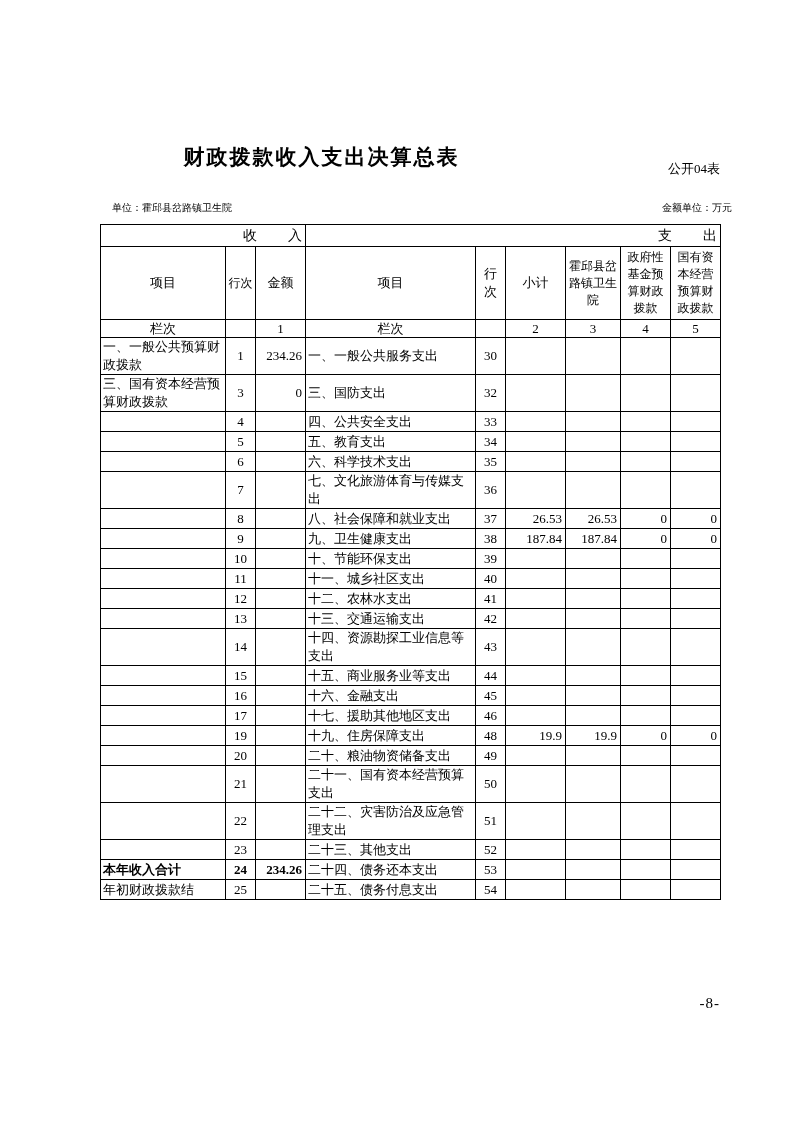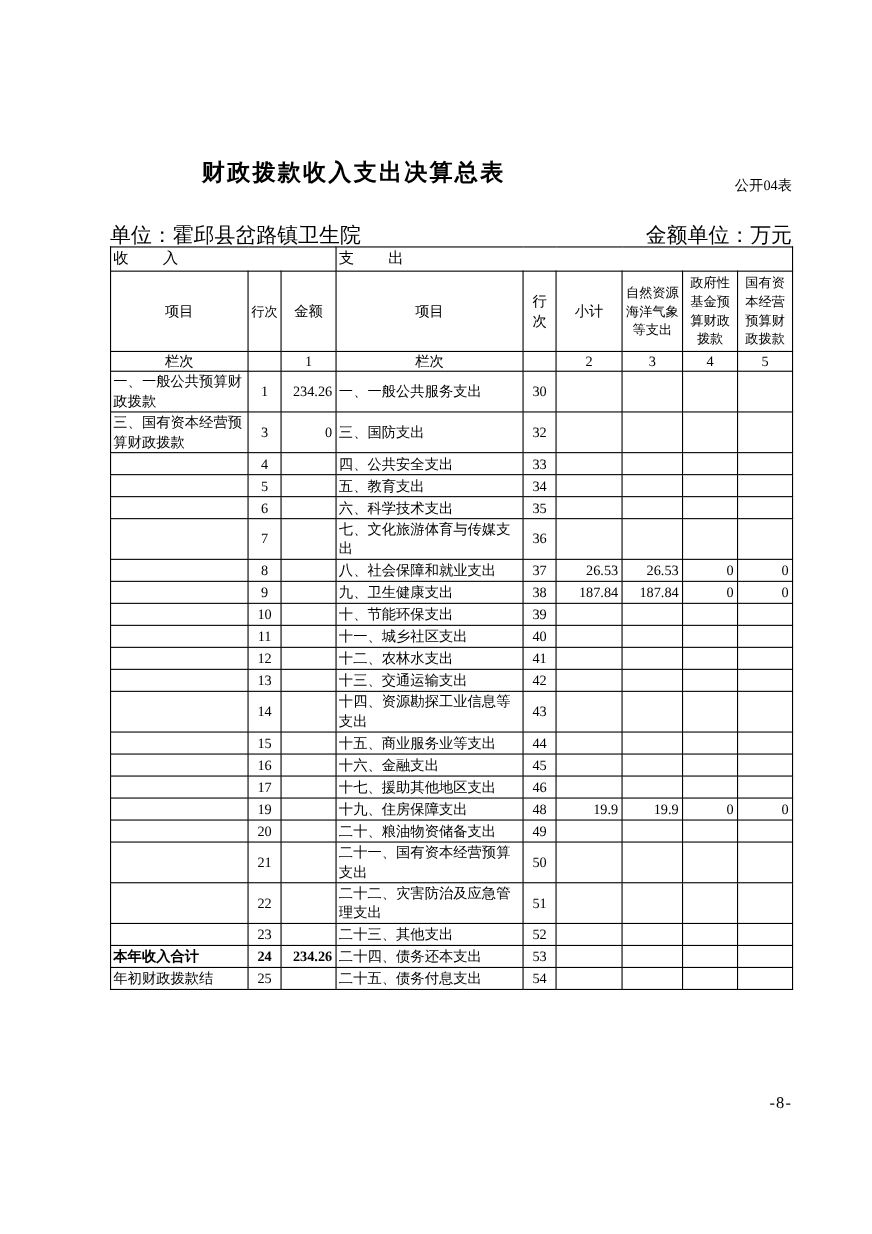--- a/index.html
+++ b/index.html
@@ -11,32 +11,32 @@
   .page{position:absolute;inset:0;}
   .doc-title{
     position:absolute;top:143px;left:0;width:643px;
     text-align:center;font-size:21px;font-weight:bold;letter-spacing:2px;
   }
   .form-code{
     position:absolute;top:160px;left:100px;width:620px;
     text-align:right;font-size:13px;
   }
   .meta-row{
-    position:absolute;top:201px;left:100px;width:620px;
-    display:flex;justify-content:space-between;font-size:19px;
+    position:absolute;top:201px;left:112px;width:620px;
+    display:flex;justify-content:space-between;font-size:10px;
   }
   table.fiscal{
     position:absolute;top:224px;left:100px;width:620px;
     border-collapse:collapse;table-layout:fixed;font-size:13px;
   }
   .fiscal th,.fiscal td{
     border:1px solid #000;padding:0 2px;vertical-align:middle;
     font-weight:normal;line-height:18px;overflow:hidden;
   }
-  .fiscal .section-header{height:21px;text-align:left;font-size:14px;letter-spacing:1px;}
+  .fiscal .section-header{height:21px;text-align:right;font-size:14px;letter-spacing:1px;}
   .fiscal .col-header-row th{height:72px;text-align:center;word-break:break-all;}
   .fiscal .col-header-row th.wrap{font-size:12px;line-height:17px;padding:0 2px;}
   .fiscal .col-header-row th.rowno-h{font-size:12px;white-space:nowrap;padding:0;}
   .fiscal .col-header-row th.rowno-v{white-space:pre-line;padding:0;}
   .fiscal .index-row th{height:17px;line-height:17px;}
   .fiscal td{height:19px;}
   .fiscal td.item{text-align:left;word-break:break-all;}
   .fiscal td.no{text-align:center;}
   .fiscal td.amt{text-align:right;padding-right:3px;}
   .fiscal tr.bold-income td.income{font-weight:bold;}
@@ -77,21 +77,21 @@
         <th class="section-header" colspan="6">支　　出</th>
       </tr>
       <tr class="col-header-row">
         <th>项目</th>
         <th class="rowno-h">行次</th>
         <th>金额</th>
         <th>项目</th>
         <th class="rowno-v">行
 次</th>
         <th>小计</th>
-        <th class="wrap">自然资源海洋气象等支出</th>
+        <th class="wrap">霍邱县岔路镇卫生院</th>
         <th class="wrap">政府性基金预算财政拨款</th>
         <th class="wrap">国有资本经营预算财政拨款</th>
       </tr>
       <tr class="index-row">
         <th>栏次</th>
         <th></th>
         <th>1</th>
         <th>栏次</th>
         <th></th>
         <th>2</th>

